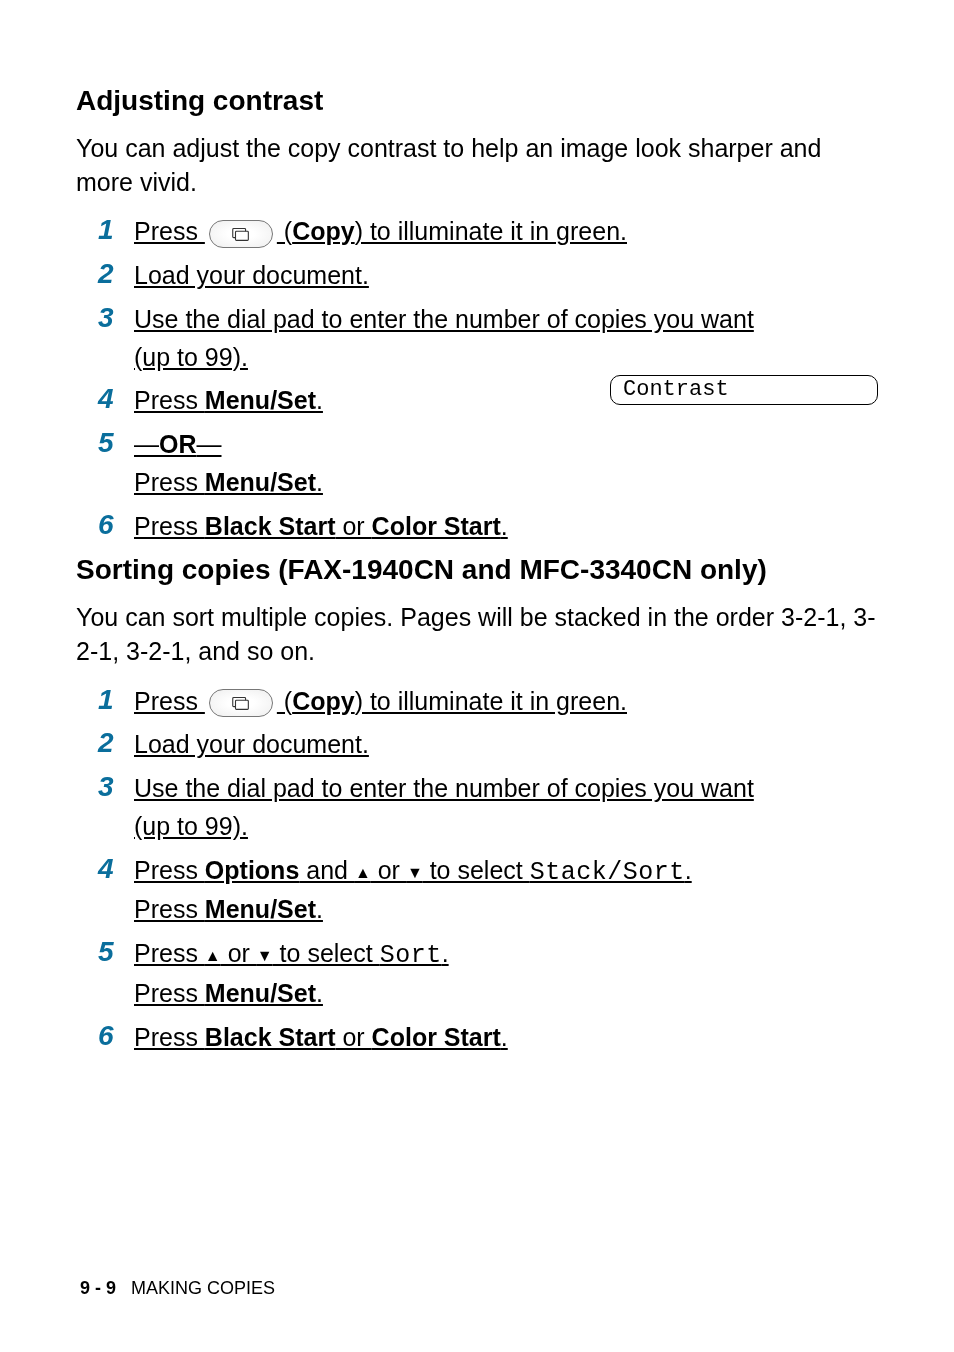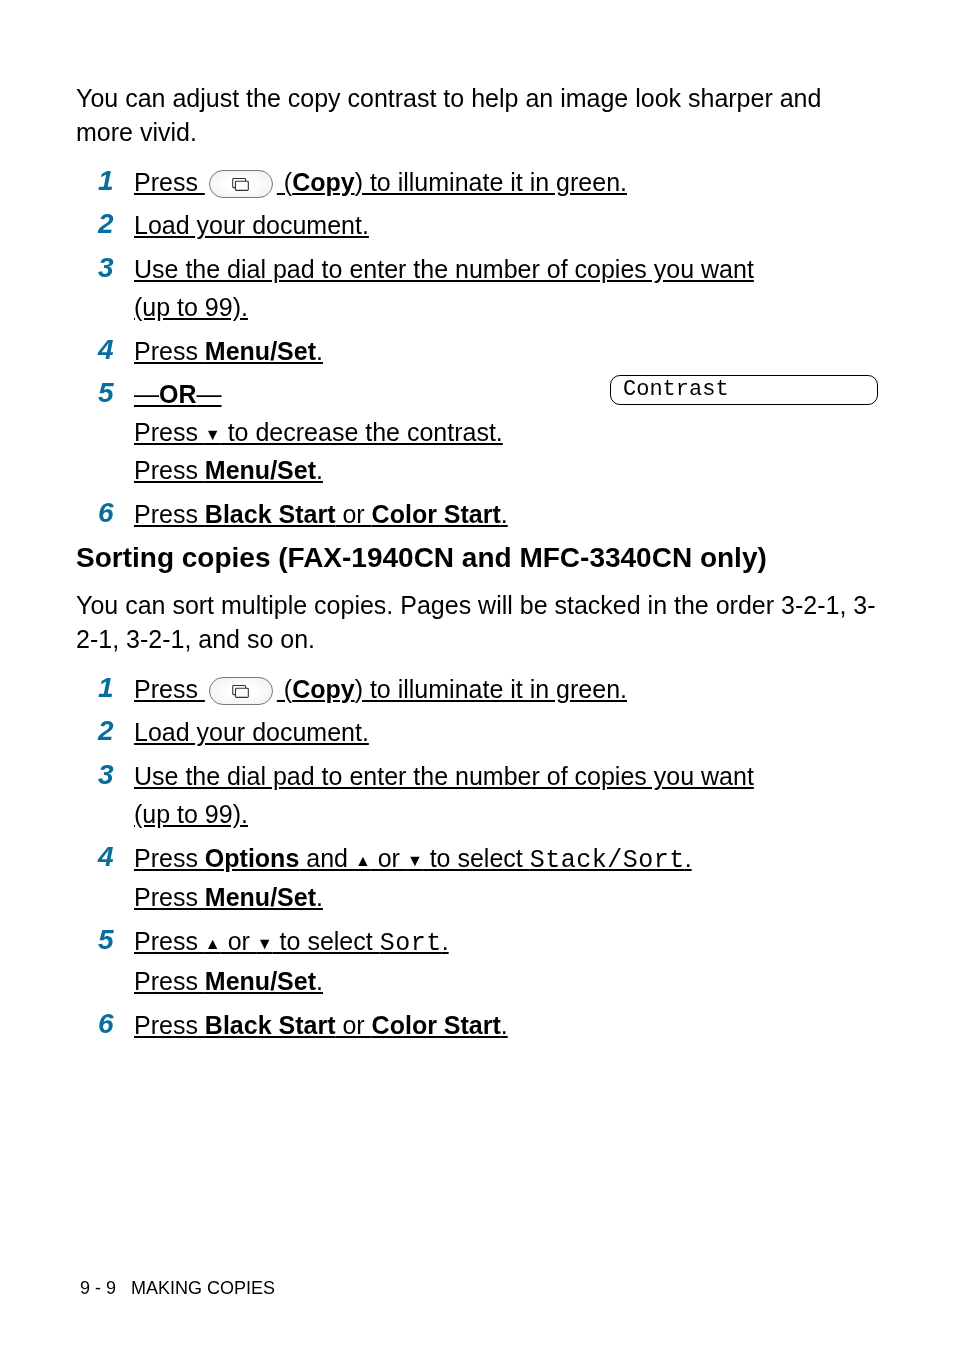--- a/index.html
+++ b/index.html
@@ -76,28 +76,29 @@
     right: 76px;
     top: 370px;
   }
   .section2 { }
   .footer {
     position: absolute;
     left: 80px;
     bottom: 52px;
     font-size: 18px;
   }
-  .footer .pg { font-weight: normal; }
+  .footer .pg { font-weight: bold; }
   .tri-up::before { content: "▲"; font-size: 16px; vertical-align: 1px; }
   .tri-down::before { content: "▼"; font-size: 16px; vertical-align: 1px; }
 </style>
 </head>
 <body>
 
 <div>
+  <h2 class="section-heading">Adjusting contrast</h2>
   <p class="intro-text">You can adjust the copy contrast to help an image look sharper and more vivid.</p>
 
   <ol class="steps">
 
     <li class="step">
       <span class="step-num">1</span>
       <div class="step-body">
         <p>
           <span>Press </span>
           <span class="copy-btn">
@@ -137,23 +138,20 @@
       </div>
     </li>
 
     <li class="step">
       <span class="step-num">5</span>
       <div class="step-body">
         <p>
           <span>—</span><span class="bold">OR</span><span>—</span>
         </p>
         <p>
-          <span>Press </span><span class="tri-down"></span><span> to decrease the contrast.</span>
-        </p>
-        <p>
           <span>Press </span><span class="bold">Menu/Set</span><span>.</span>
         </p>
       </div>
     </li>
 
     <li class="step">
       <span class="step-num">6</span>
       <div class="step-body">
         <p>
           <span>Press </span><span class="bold">Black Start</span><span> or </span><span class="bold">Color Start</span><span>.</span>

